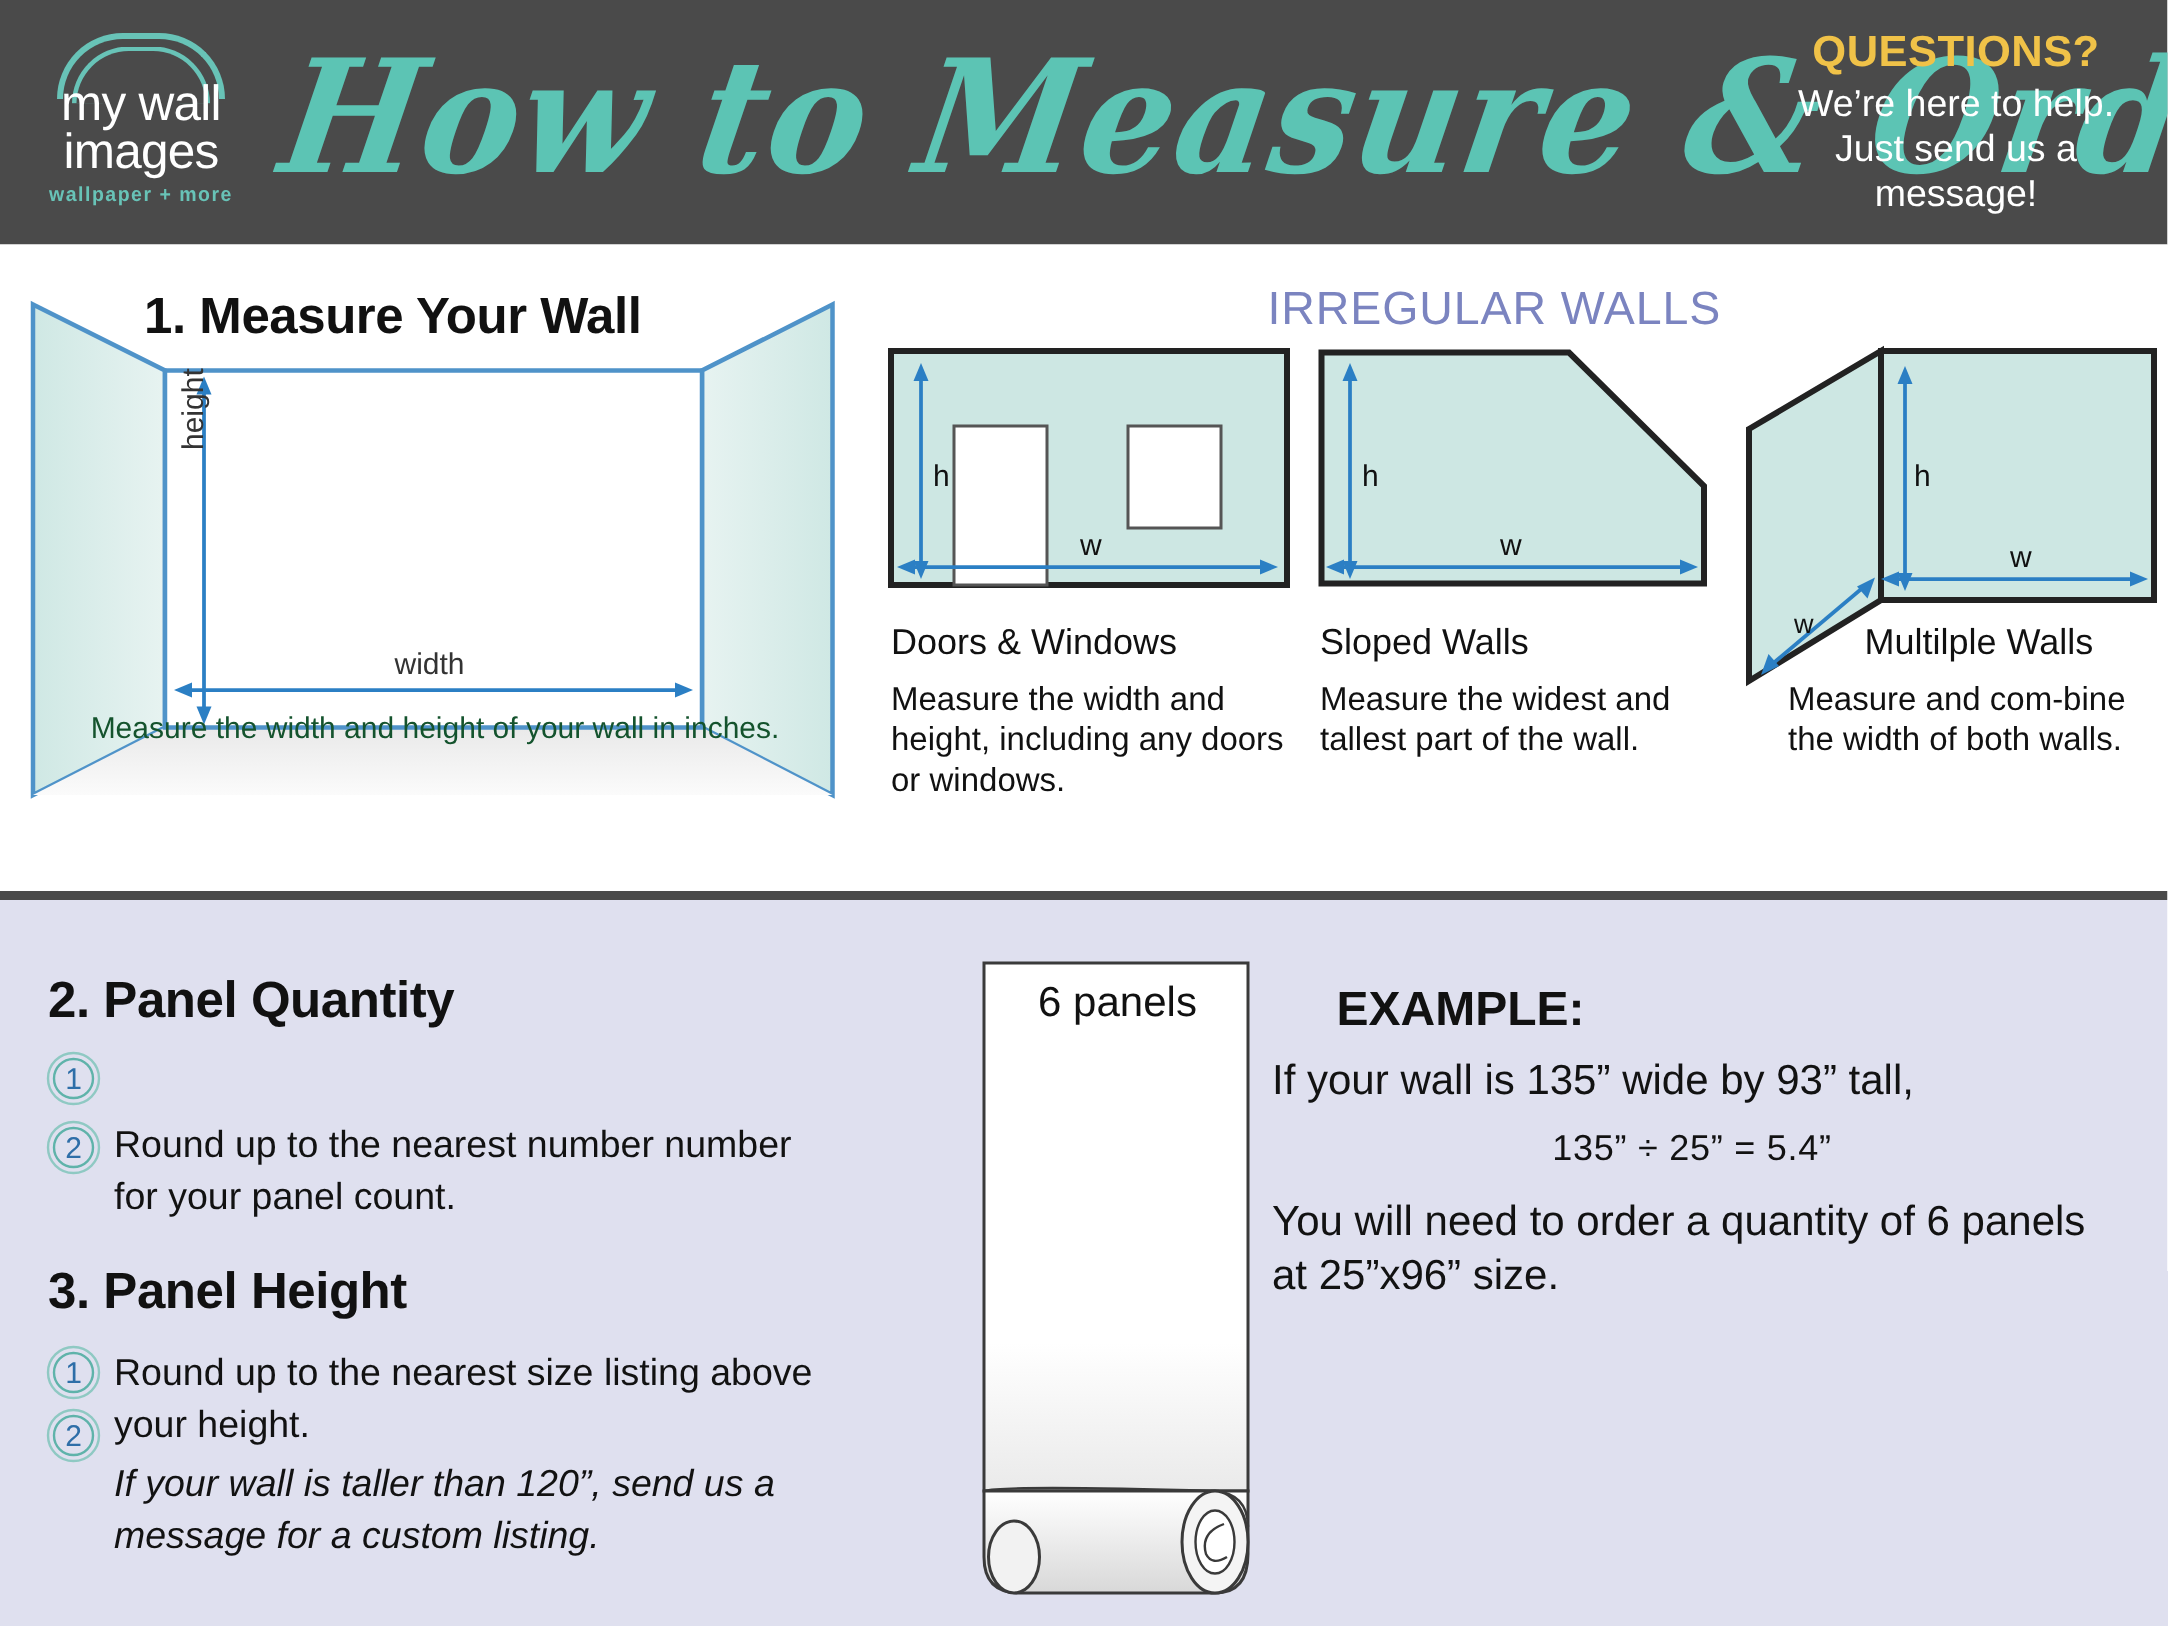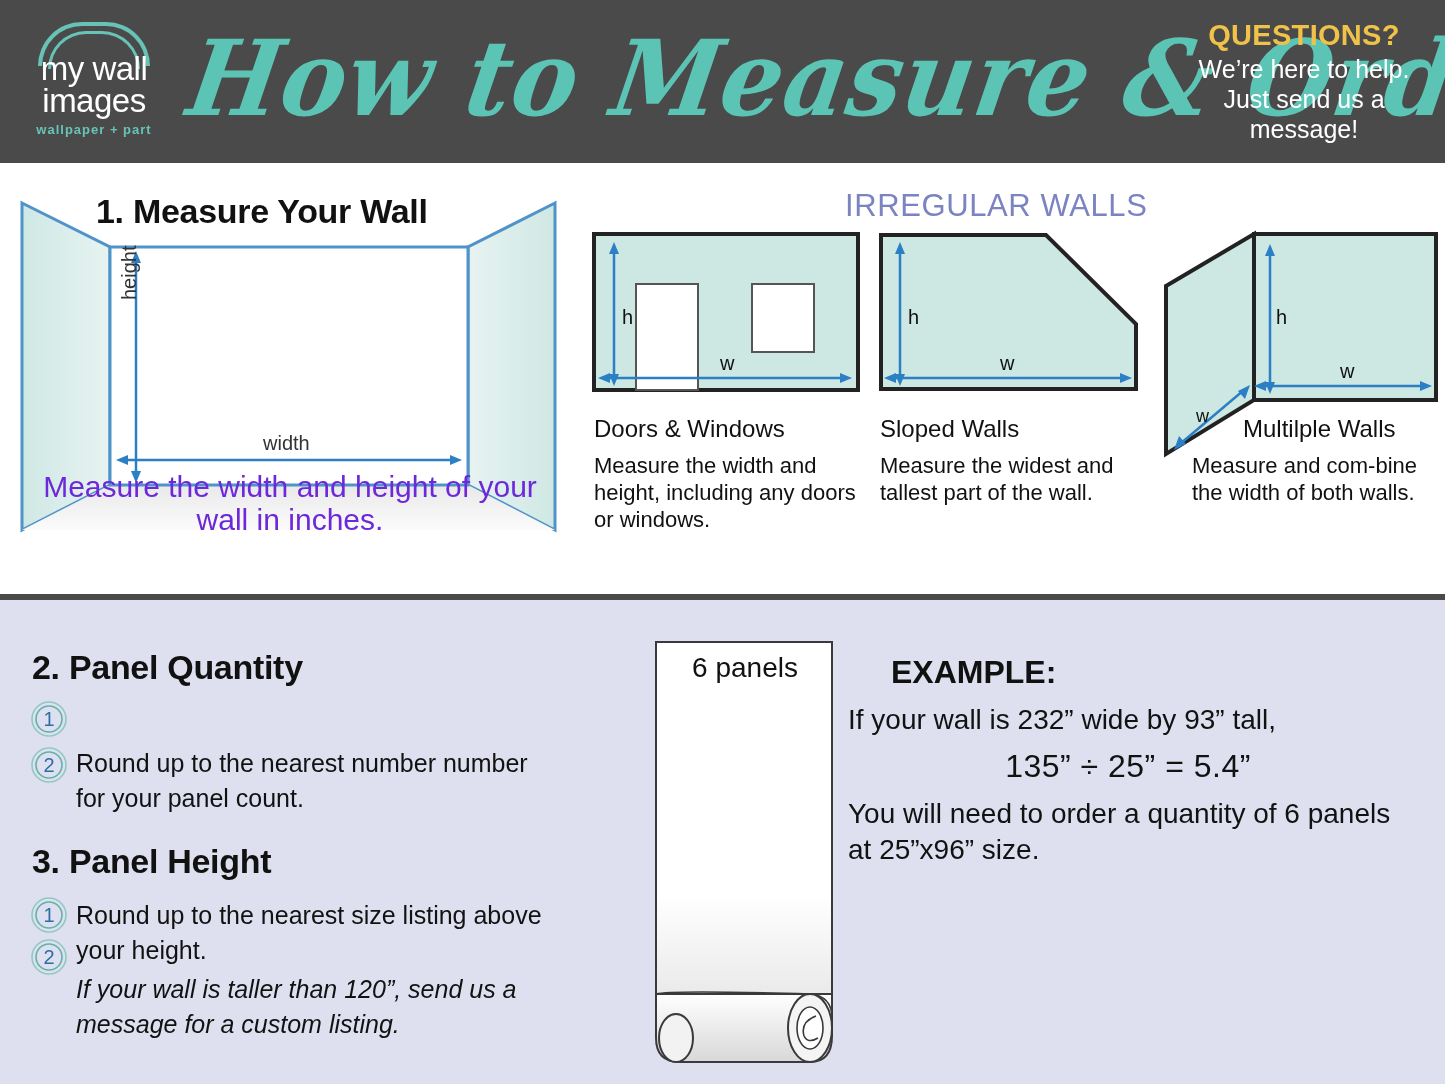--- a/index.html
+++ b/index.html
@@ -78,21 +78,21 @@
 
   .step1-title{
     position:absolute; left:96px; top:192px;
     font-size:34px; font-weight:bold; color:#111;
     letter-spacing:-.3px;
   }
   .wall-svg{ position:absolute; left:10px; top:195px; }
 
   .step1-cap{
     position:absolute; left:20px; top:470px; width:540px;
-    text-align:center; font-size:30px; line-height:33px; color:#6d28d9;
+    text-align:center; font-size:20px; line-height:33px; color:#14532d;
   }
 
   .irr-title{
     position:absolute; left:845px; top:188px;
     font-size:31px; color:#7b84c0; letter-spacing:.6px;
   }
 
   .irr-svg{ position:absolute; }
   #irr1{ left:592px; top:232px; }
   #irr2{ left:878px; top:232px; }
@@ -150,38 +150,38 @@
   
   .ex-h{
     position:absolute; left:848px; top:654px;
     font-size:32px; font-weight:bold; color:#111;margin-left:43px;
   }
   .ex-p{
     position:absolute; font-size:28px; line-height:36px; color:#121212;
   }
   #ex1{ left:848px; top:702px; width:590px; }
   #ex2{ left:848px; top:748px; width:560px; text-align:center;
-        font-size:32px; letter-spacing:.5px; }
+        font-size:24px; letter-spacing:.5px; }
   #ex3{ left:848px; top:796px; width:560px; }
   #ex4{ left:848px; top:922px; width:560px; }
 </style>
 </head>
 <body>
 
 <div class="page">
 
   <div class="header">
 
     <div class="logo">
       <div class="logo-arc"></div>
       <div class="logo-arc inner"></div>
       <div class="logo-word1">my wall</div>
       <div class="logo-word2">images</div>
       <div class="logo-tag">
-        <span>wallpaper + part</span>
+        <span>wallpaper + more</span>
       </div>
     </div>
 
     <div class="title-script">How to Measure &amp; Order</div>
 
     <div class="help-box">
       <div class="help-q">QUESTIONS?</div>
       <div class="help-text">We’re here to help. Just send us a message!</div>
     </div>
   </div>
@@ -339,17 +339,17 @@
     <path d="M6 356 L6 400 Q6 424 30 424 L160 424 Q182 424 182 398 L182 356 Z" fill="url(#curl)" stroke="#3a3a3a" stroke-width="2"></path>
     <path d="M6 356 Q20 352 160 356 Q182 358 182 380" fill="none" stroke="#3a3a3a" stroke-width="1.6"></path>
     <ellipse cx="160" cy="390" rx="22" ry="34" fill="#f4f4f4" stroke="#3a3a3a" stroke-width="2"></ellipse>
     <ellipse cx="160" cy="390" rx="13" ry="21" fill="#ffffff" stroke="#3a3a3a" stroke-width="1.6"></ellipse>
     <path d="M166 378 Q150 384 154 398 Q158 406 168 400" fill="none" stroke="#3a3a3a" stroke-width="1.6"></path>
     <ellipse cx="26" cy="400" rx="17" ry="24" fill="#f2f2f2" stroke="#3a3a3a" stroke-width="2"></ellipse>
   </svg>
   <div class="roll-label">6 panels</div>
 
   <div class="ex-h">EXAMPLE:</div>
-  <div class="ex-p" id="ex1">If your wall is 232” wide by 93” tall,</div>
+  <div class="ex-p" id="ex1">If your wall is 135” wide by 93” tall,</div>
   <div class="ex-p" id="ex2">135” ÷ 25” = 5.4”</div>
   <div class="ex-p" id="ex3">You will need to order a quantity of 6 panels at 25”x96” size.</div>
 
 </div>
 
 </body></html>

